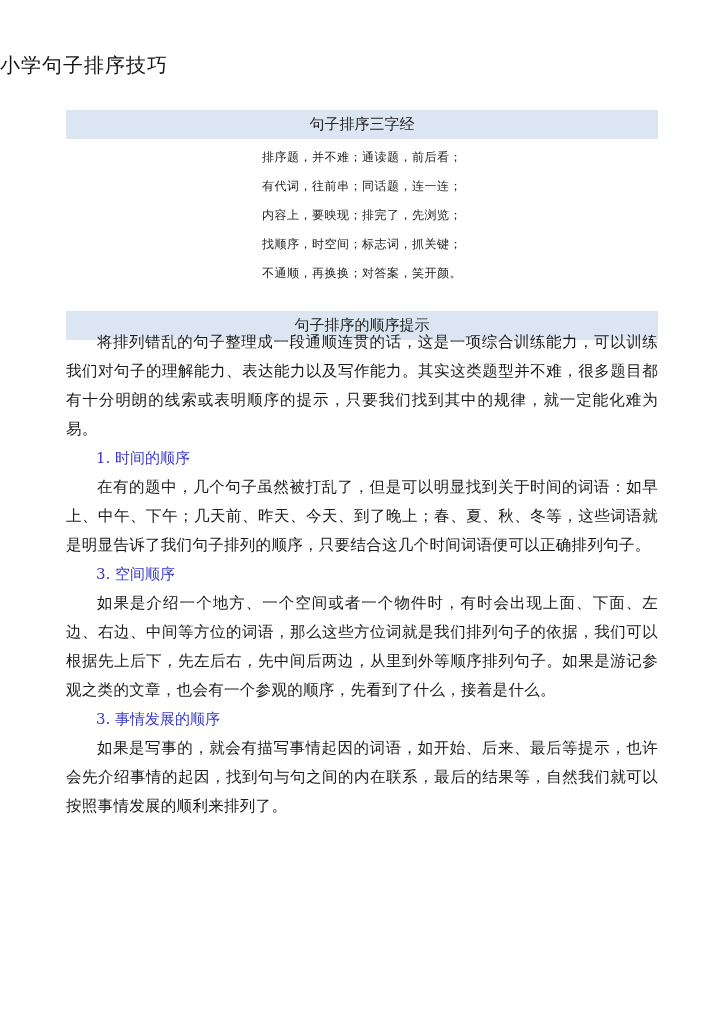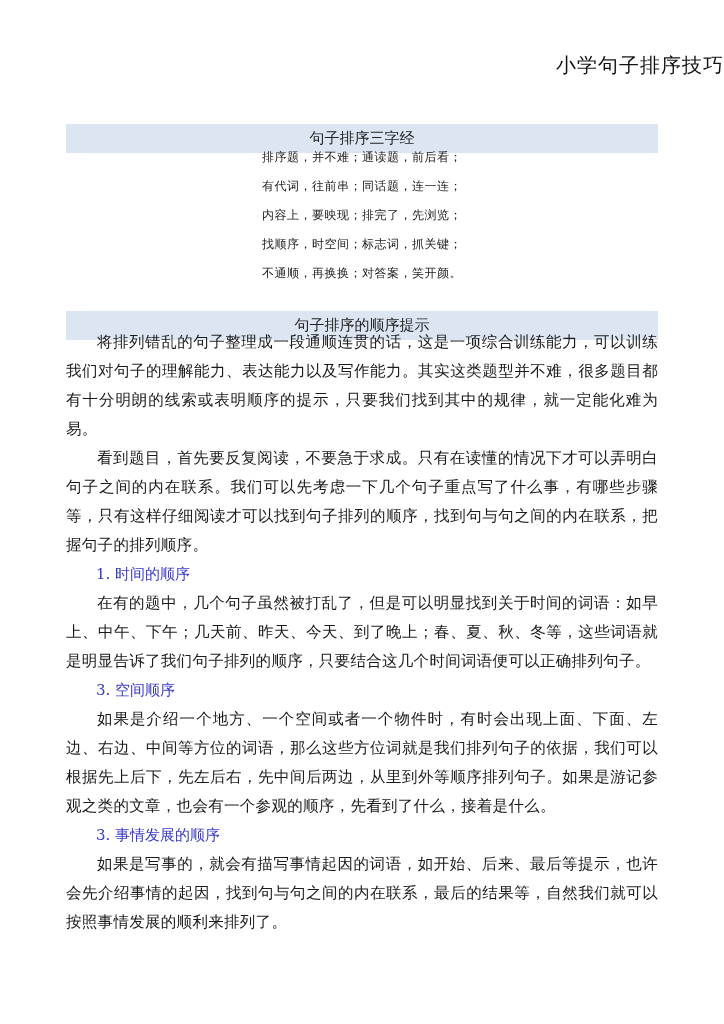--- a/index.html
+++ b/index.html
@@ -1,47 +1,46 @@
 <!DOCTYPE html>
 <html><head>
 <meta charset="utf-8">
 <style>
   html, body { margin: 0; padding: 0; background: #ffffff; }
   body { width: 724px; height: 1024px; position: relative; overflow: hidden;
          font-family: "DejaVu Serif", "Liberation Serif", serif; color: #1a1a1a; }
-  .page-title { position: absolute; top: 52px; left: 0; width: 724px; text-align: right;
+  .page-title { position: absolute; top: 52px; left: 0; width: 724px; text-align: left;
                 font-family: "DejaVu Sans", "Liberation Sans", sans-serif; font-size: 20px; color: #111; letter-spacing: 1px; }
   .section-header { position: absolute; left: 66px; width: 592px; height: 29px; background: #dce6f2;
                     text-align: center; line-height: 29px; font-size: 15px; color: #222; }
   .poem { position: absolute; top: 143px; left: 0; width: 724px; text-align: center; }
   .poem-line { height: 29px; line-height: 29px; font-size: 12px; letter-spacing: 0.5px; }
   .body { position: absolute; left: 66px; width: 592px; font-size: 15.5px; line-height: 29px; }
   .para { margin: 0; text-indent: 2em; text-align: justify; letter-spacing: 0.3px; }
   .subhead { margin: 0; padding-left: 2em; color: #3a3ac8; font-size: 15px; height: 29px; line-height: 29px; }
 </style>
 </head>
 <body>
 
 <div class="page-title">小学句子排序技巧</div>
 
-<div class="section-header" style="top:124px;">句子排序三字经</div>
+<div class="section-header" style="top:110px;">句子排序三字经</div>
 
 <div class="poem">
   <div class="poem-line">排序题，并不难；通读题，前后看；</div>
   <div class="poem-line">有代词，往前串；同话题，连一连；</div>
   <div class="poem-line">内容上，要映现；排完了，先浏览；</div>
   <div class="poem-line">找顺序，时空间；标志词，抓关键；</div>
   <div class="poem-line">不通顺，再换换；对答案，笑开颜。</div>
 </div>
 
 <div class="section-header" style="top:311px;">句子排序的顺序提示</div>
 
 <div class="body" style="top:328px;">
   <p class="para">将排列错乱的句子整理成一段通顺连贯的话，这是一项综合训练能力，可以训练我们对句子的理解能力、表达能力以及写作能力。其实这类题型并不难，很多题目都有十分明朗的线索或表明顺序的提示，只要我们找到其中的规律，就一定能化难为易。</p>
-  <p class="para">看到题目，首先要反复阅读，不要急于求成。只有在读懂的情况下才可以弄明白句子之间的内在联系。我们可以先考虑一下几个句子重点写了什么事，有哪些步骤等，只有这样仔细阅读才可以找到句子排列的顺序，找到句与句之间的内在联系，把握句子的排列顺序。</p>
 
   <p class="subhead">1. 时间的顺序</p>
   <p class="para">在有的题中，几个句子虽然被打乱了，但是可以明显找到关于时间的词语：如早上、中午、下午；几天前、昨天、今天、到了晚上；春、夏、秋、冬等，这些词语就是明显告诉了我们句子排列的顺序，只要结合这几个时间词语便可以正确排列句子。</p>
 
   <p class="subhead">3. 空间顺序</p>
   <p class="para">如果是介绍一个地方、一个空间或者一个物件时，有时会出现上面、下面、左边、右边、中间等方位的词语，那么这些方位词就是我们排列句子的依据，我们可以根据先上后下，先左后右，先中间后两边，从里到外等顺序排列句子。如果是游记参观之类的文章，也会有一个参观的顺序，先看到了什么，接着是什么。</p>
 
   <p class="subhead">3. 事情发展的顺序</p>
   <p class="para">如果是写事的，就会有描写事情起因的词语，如开始、后来、最后等提示，也许会先介绍事情的起因，找到句与句之间的内在联系，最后的结果等，自然我们就可以按照事情发展的顺利来排列了。</p>
 </div>

